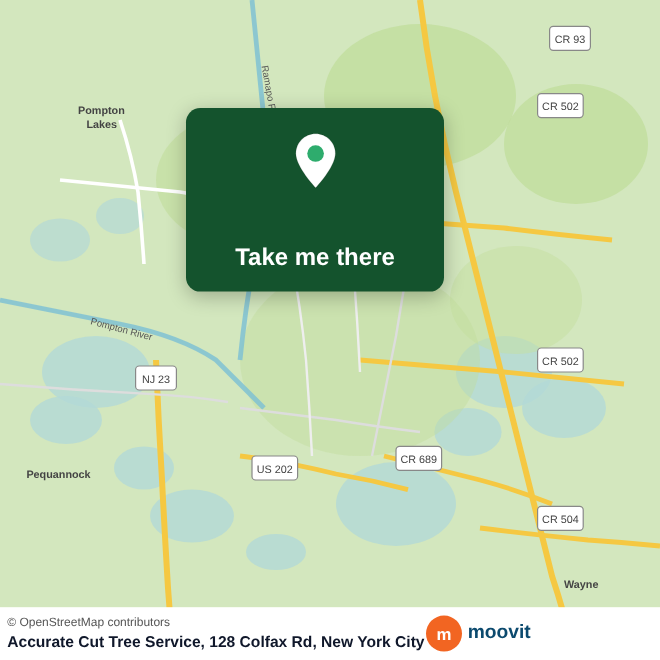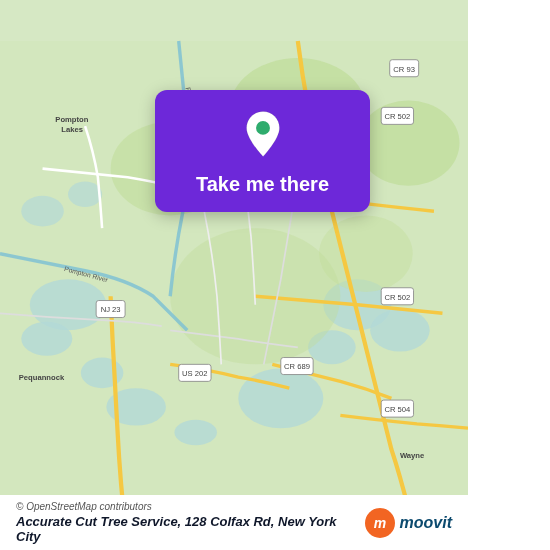--- a/index.html
+++ b/index.html
@@ -5,21 +5,21 @@
     * { margin: 0; padding: 0; box-sizing: border-box; }
     body {
       width: 550px;
       height: 550px;
       overflow: hidden;
       font-family: Arial, sans-serif;
       position: relative;
     }
 
     #map-container {
-      width: 468px;
+      width: 550px;
       height: 550px;
       position: relative;
       overflow: hidden;
     }
 
     
     #map-bg {
       width: 100%;
       height: 100%;
       position: absolute;
@@ -36,28 +36,29 @@
       width: 100%;
       height: 100%;
     }
 
     
     #location-card {
       position: absolute;
       top: 90px;
       left: 155px;
       width: 215px;
-      background-color: #6d28d9;
+      background-color: #14532d;
       border-radius: 12px;
       display: flex;
       flex-direction: column;
       align-items: center;
       padding: 18px 20px 16px;
       box-shadow: 0 4px 16px rgba(0,0,0,0.25);
       z-index: 10;
+      gap: 31px;
     }
 
     #location-pin {
       width: 52px;
       height: 52px;
       margin-bottom: 12px;
     }
 
     #take-me-there-btn {
       background: transparent;
@@ -70,26 +71,25 @@
       line-height: 1.2;
     }
 
     
     #bottom-bar {
       position: absolute;
       bottom: 0;
       left: 0;
       width: 100%;
       background: white;
-      padding: 6px 16px;
+      padding: 6px 6px;
       display: flex;
       align-items: center;
-      justify-content: flex-end;
+      justify-content: flex-start;
       z-index: 20;
-      font-style: italic;
     }
 
     #bottom-left {
       display: flex;
       flex-direction: column;
     }
 
     #osm-credit {
       font-size: 10px;
       color: #555;

